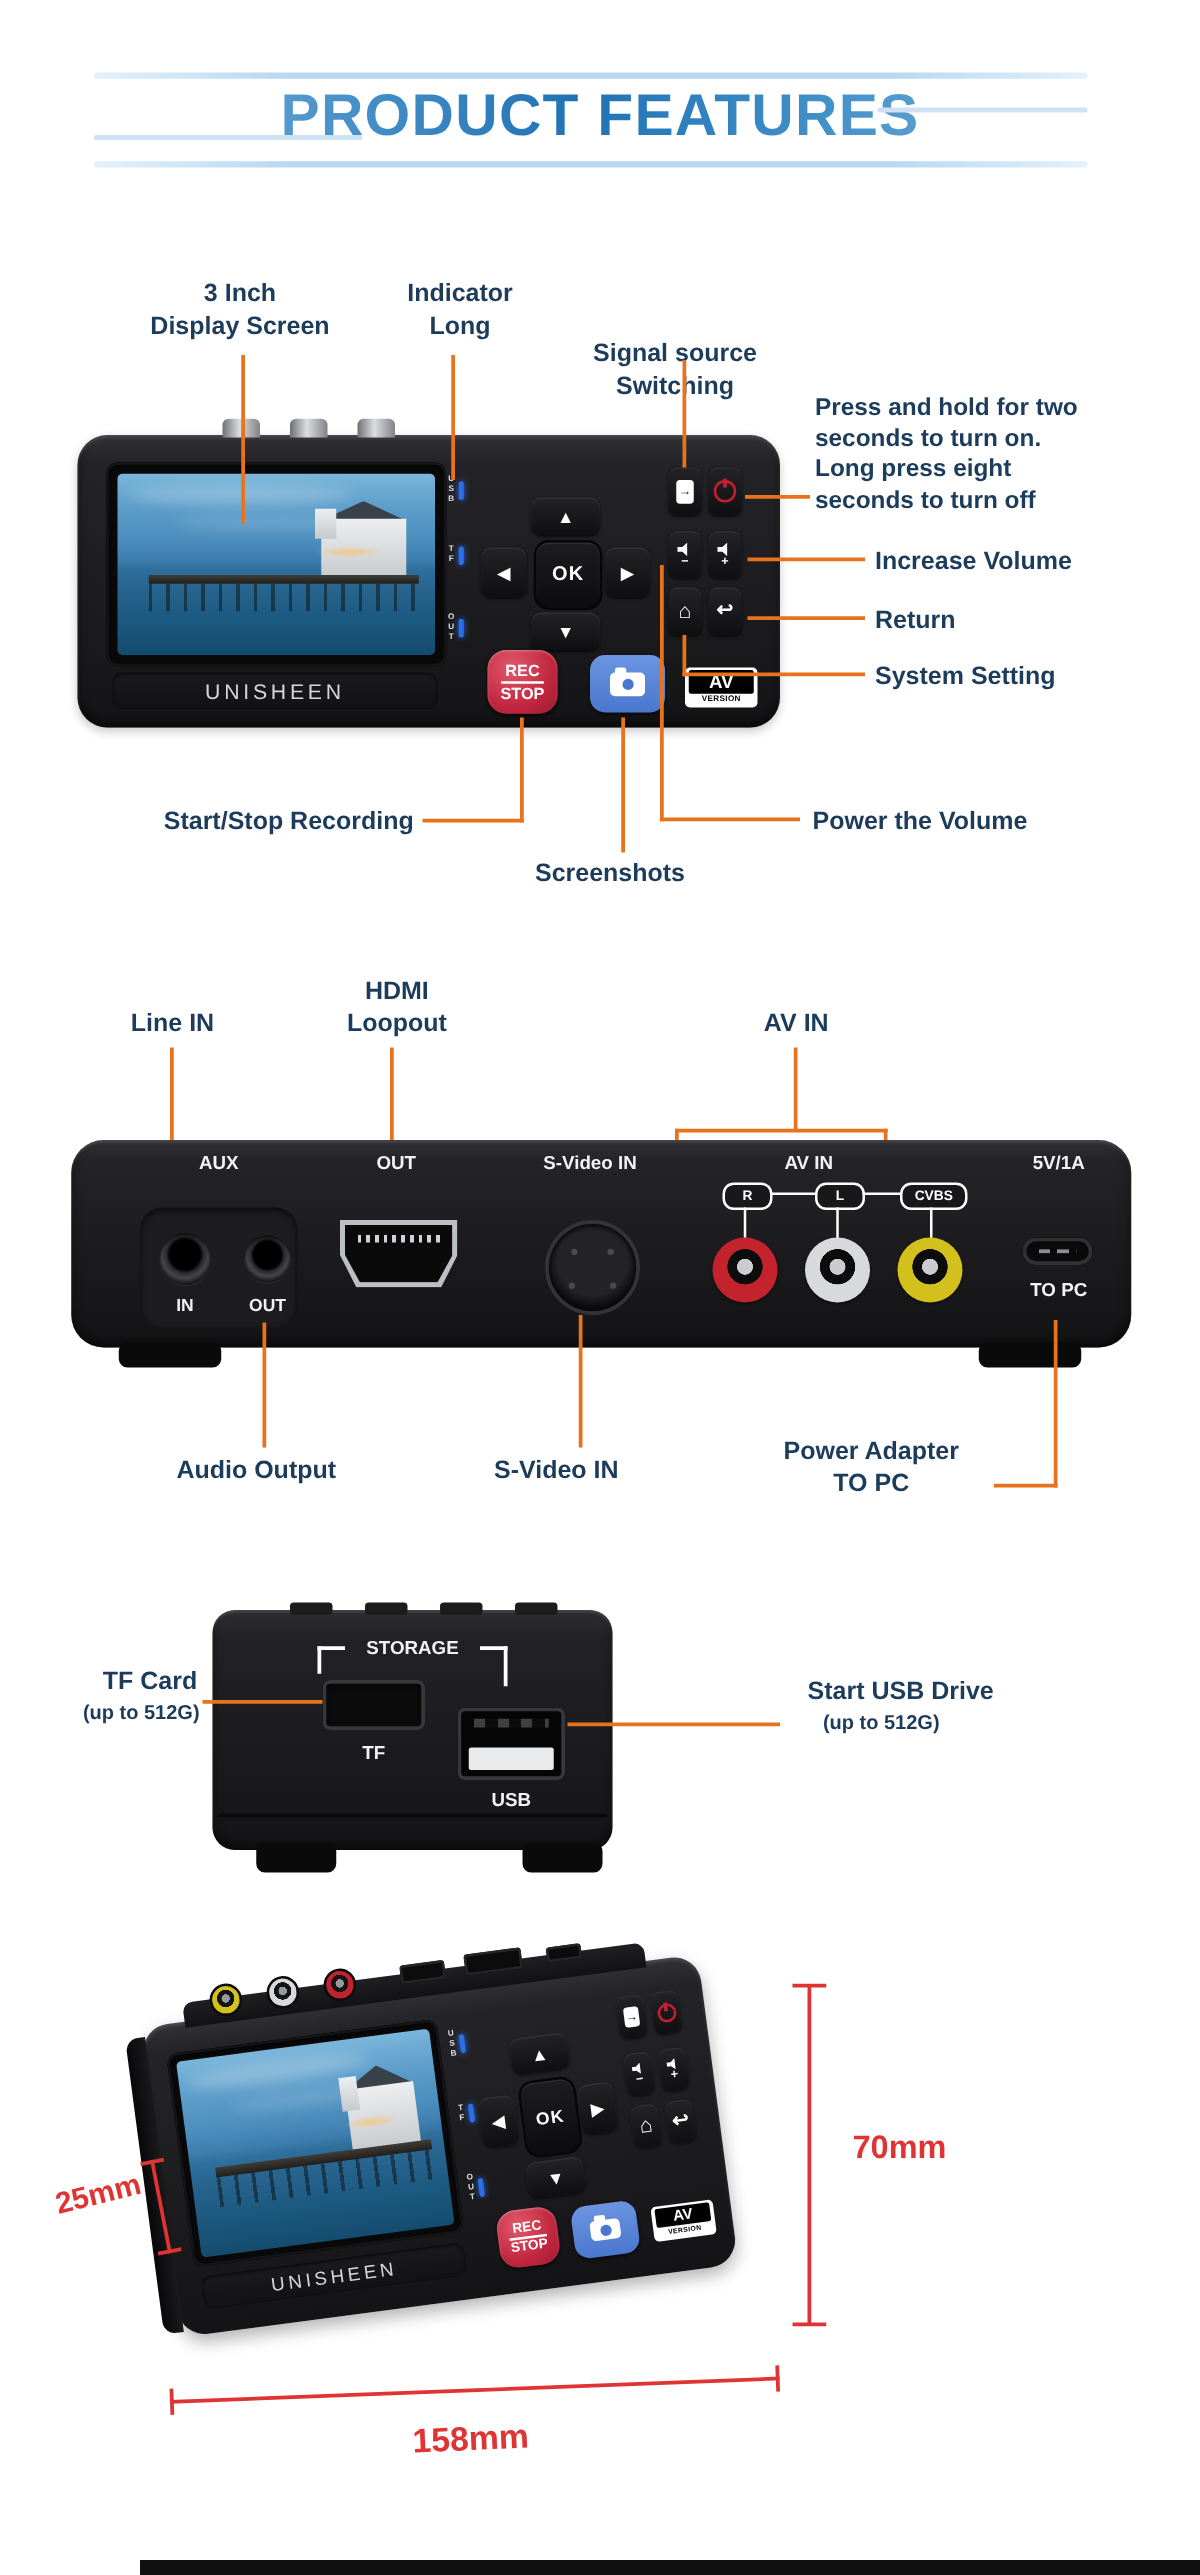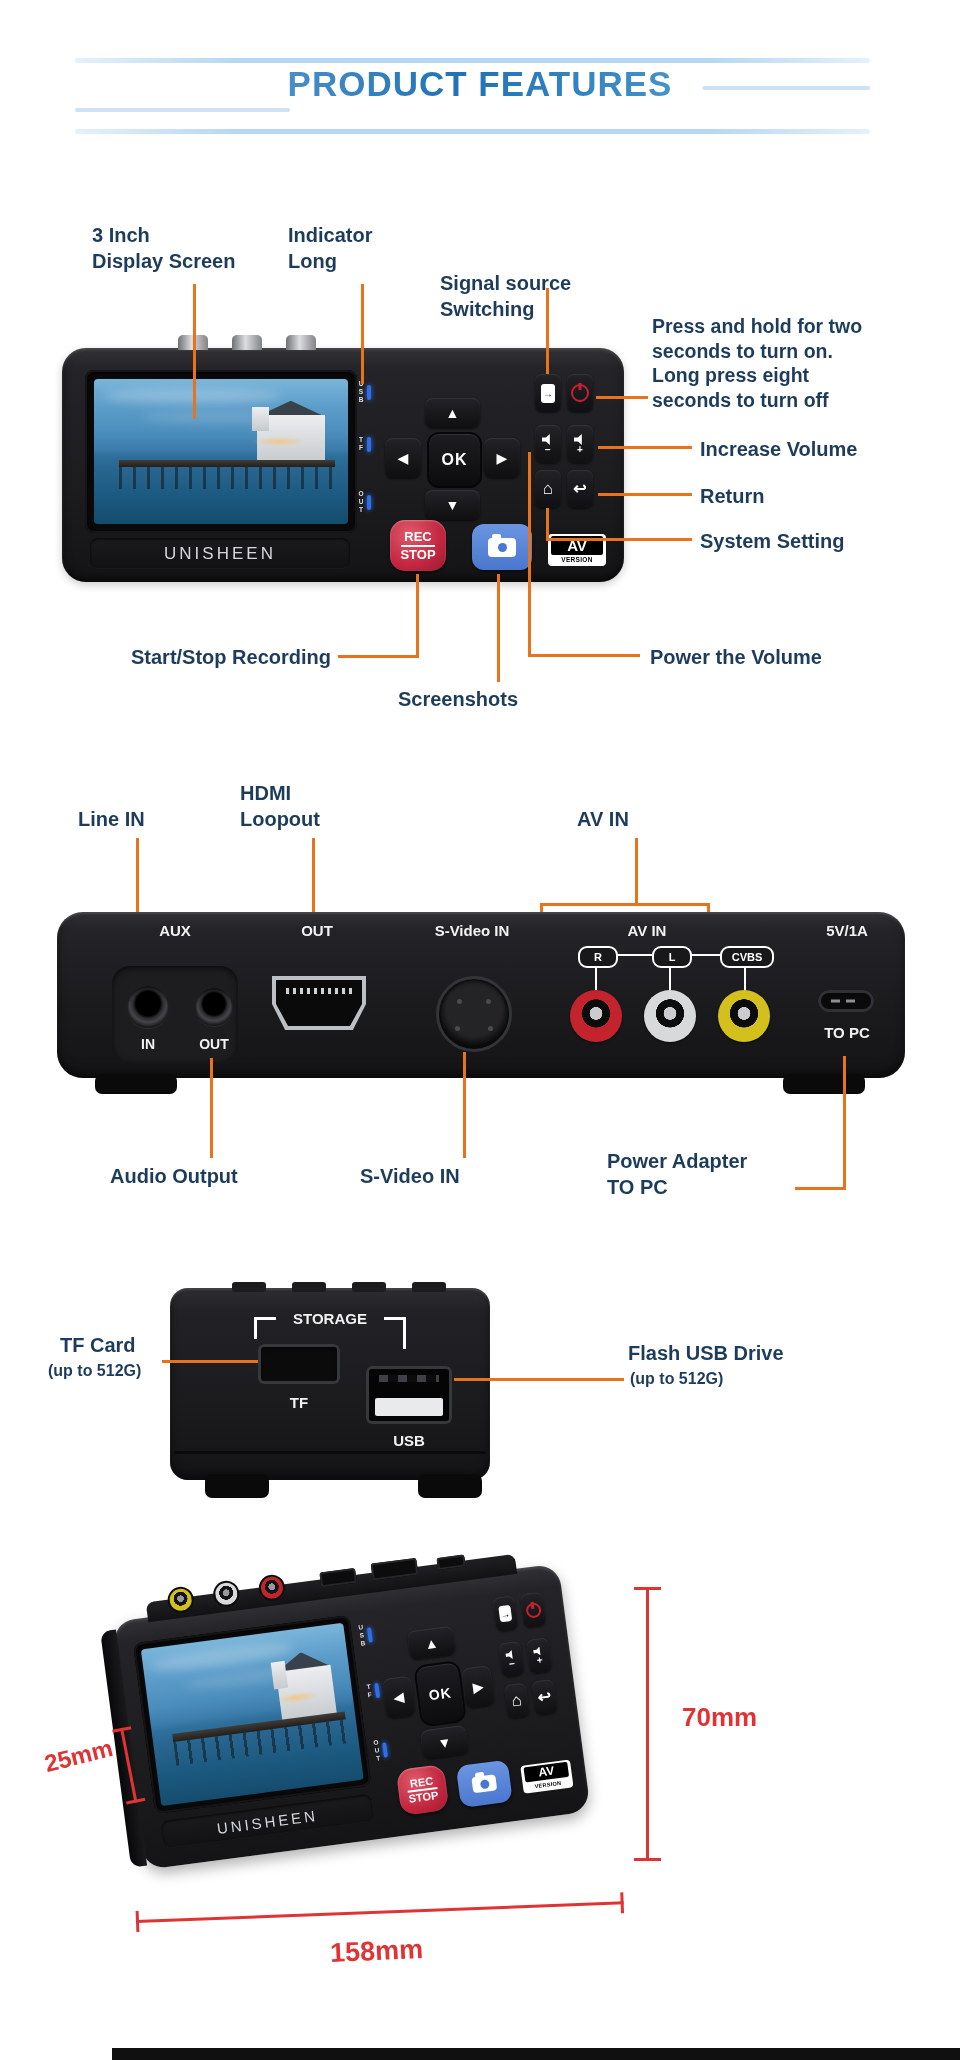--- a/index.html
+++ b/index.html
@@ -5,26 +5,26 @@
   :root{
     --orange:#e8731c; --navy:#1d3c5c; --red:#e03434; --led-blue:#2e6ee8;
   }
   html,body{margin:0;padding:0;background:#fff;}
   .page{position:relative;width:960px;height:2060px;background:#fff;overflow:hidden;
         font-family:"Liberation Sans",sans-serif;}
   
   .hline{position:absolute;height:5px;border-radius:3px;
          background:linear-gradient(90deg,#e3f1fb,#b7d8f0 20%,#b7d8f0 80%,#e3f1fb);}
   .hline.thin{height:4px;background:#cde3f5;}
-  .title{position:absolute;left:0;right:0;text-align:center;font-size:35px;font-weight:700;letter-spacing:1px;
+  .title{position:absolute;left:0;right:0;text-align:center;font-size:47px;font-weight:700;letter-spacing:1px;
          background:linear-gradient(92deg,#a7cdeb 0%,#5d9fd2 20%,#1f72b4 48%,#3d8cc6 66%,#8fc0e5 100%);
          -webkit-background-clip:text;background-clip:text;color:transparent;}
   
   .lbl{position:absolute;color:var(--navy);font-size:20px;line-height:26px;font-weight:600;
-       white-space:pre-line;text-align:left;}
+       white-space:pre-line;text-align:center;}
   .lbl.ta-l{text-align:left;} .lbl.ta-r{text-align:right;}
   .lbl.sub{font-size:16px;line-height:21px;}
   .cl{position:absolute;background:var(--orange);}
   .cl.v{width:3px;} .cl.h{height:3px;}
   
   .device{position:absolute;border-radius:24px;
           background:linear-gradient(180deg,#323236 0%,#242428 9%,#1c1c1f 60%,#141416 100%);
           box-shadow:inset 0 2px 3px rgba(255,255,255,.14), inset 0 -4px 8px rgba(0,0,0,.6), 0 3px 8px rgba(0,0,0,.2);}
   .knob{position:absolute;width:30px;height:15px;border-radius:5px 5px 0 0;
         background:linear-gradient(90deg,#6f7074,#dcdde0 45%,#828387);}
@@ -345,21 +345,21 @@
       <div class="usbport" style="left:196px;top:78px;width:86px;height:58px;"></div>
       <div class="wlbl" style="left:196px;top:144px;width:86px;">USB</div>
       <div class="seam"></div>
     </div>
     <div class="foot" style="left:205px;top:1474px;width:64px;height:24px;"></div>
     <div class="foot" style="left:418px;top:1474px;width:64px;height:24px;"></div>
 
     <div class="lbl" style="left:60px;top:1332px;width:120px;">TF Card</div>
     <div class="lbl sub" style="left:48px;top:1360px;width:130px;">(up to 512G)</div>
     <div class="cl h" style="left:162px;top:1360px;width:96px;"></div>
-    <div class="lbl" style="left:628px;top:1340px;width:185px;">Flash USB Drive</div>
+    <div class="lbl" style="left:628px;top:1340px;width:185px;">Start USB Drive</div>
     <div class="lbl sub" style="left:630px;top:1368px;width:150px;">(up to 512G)</div>
     <div class="cl h" style="left:454px;top:1378px;width:170px;"></div>
   </div>
 
   <div>
     <div class="pdevice">
       <div class="pside"></div>
       <div class="pstrip"></div>
       <div class="prca" style="left:58px;top:-26px;--c:#d3c01c;"></div>
       <div class="prca" style="left:104px;top:-26px;--c:#d7d9db;"></div>

